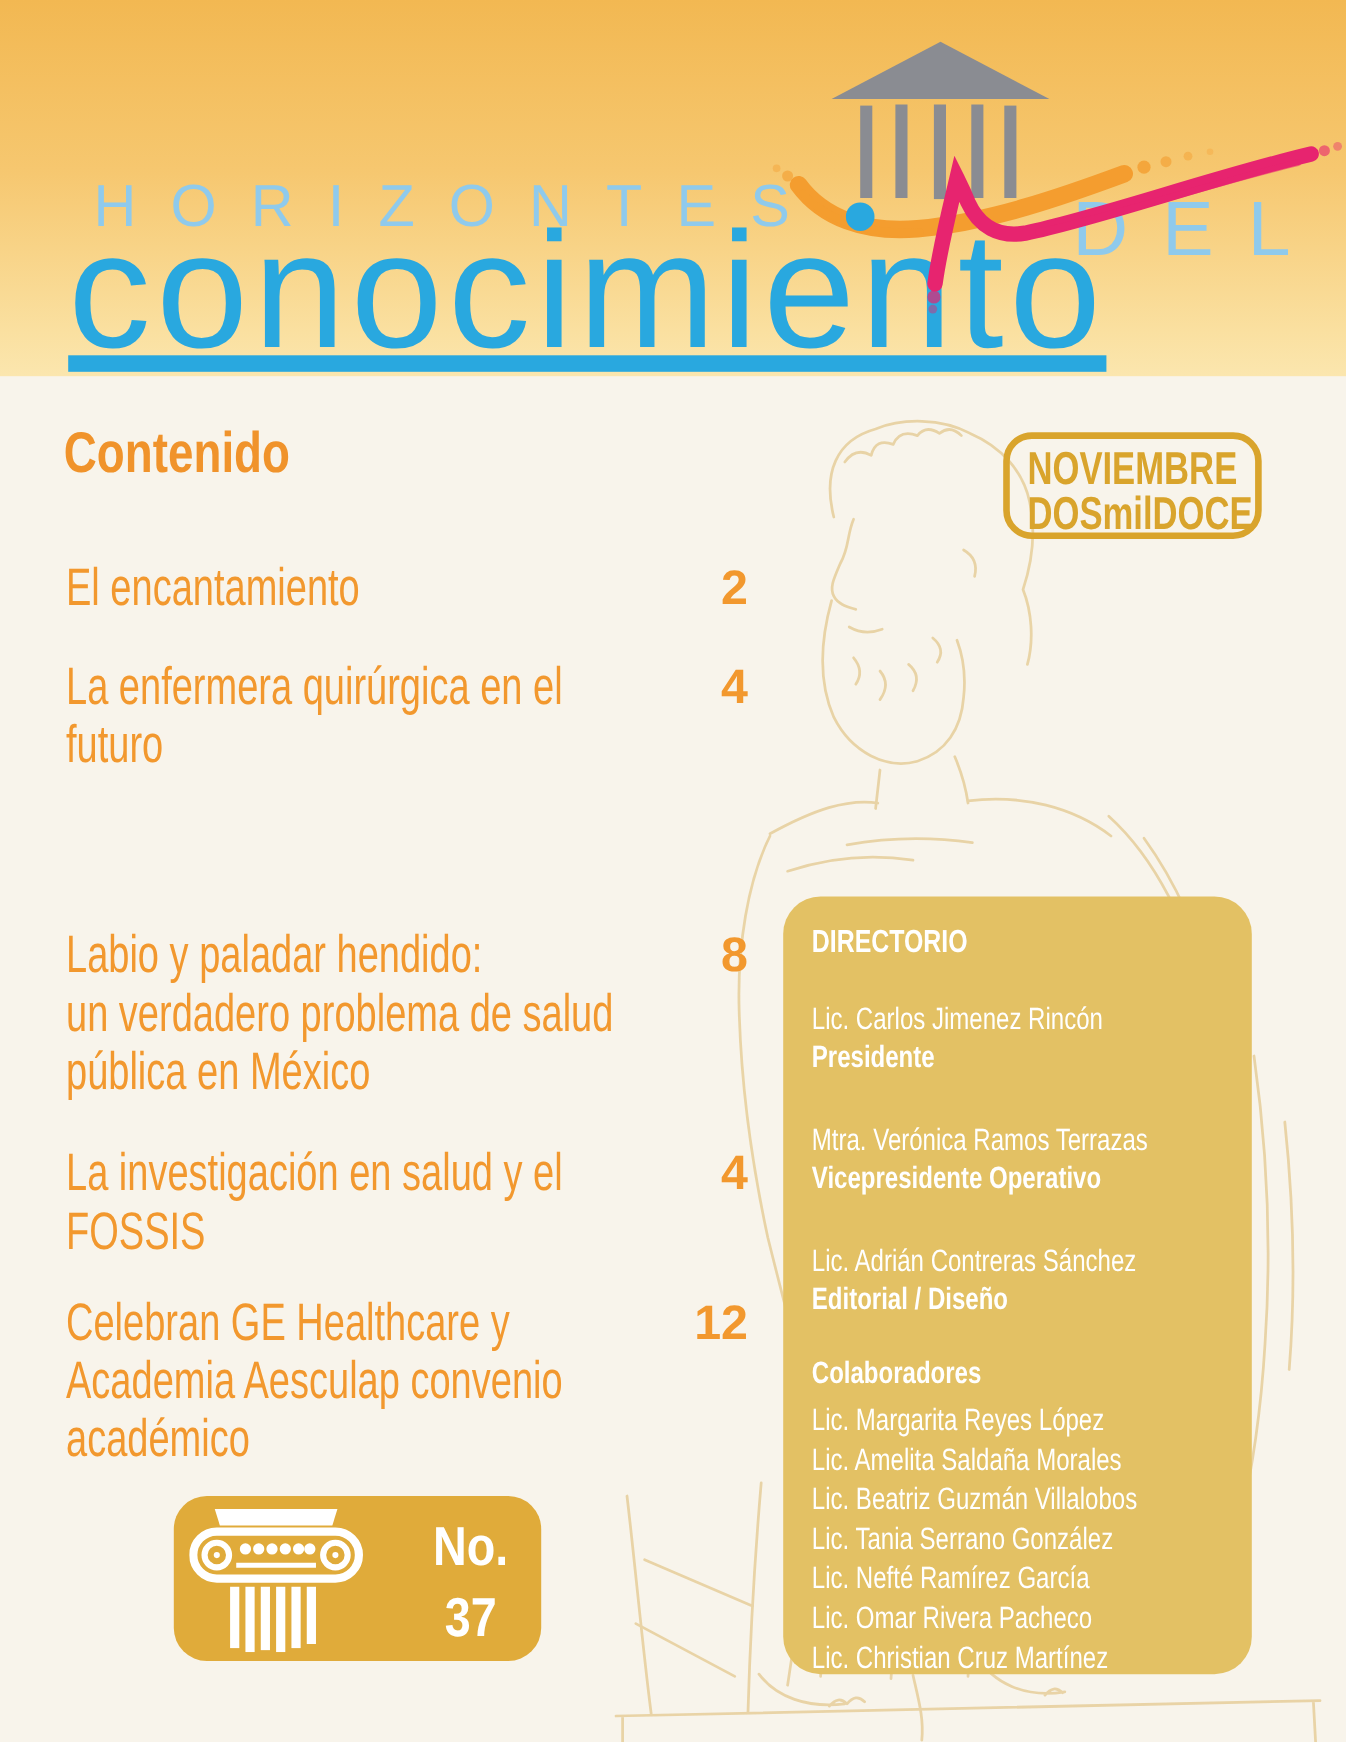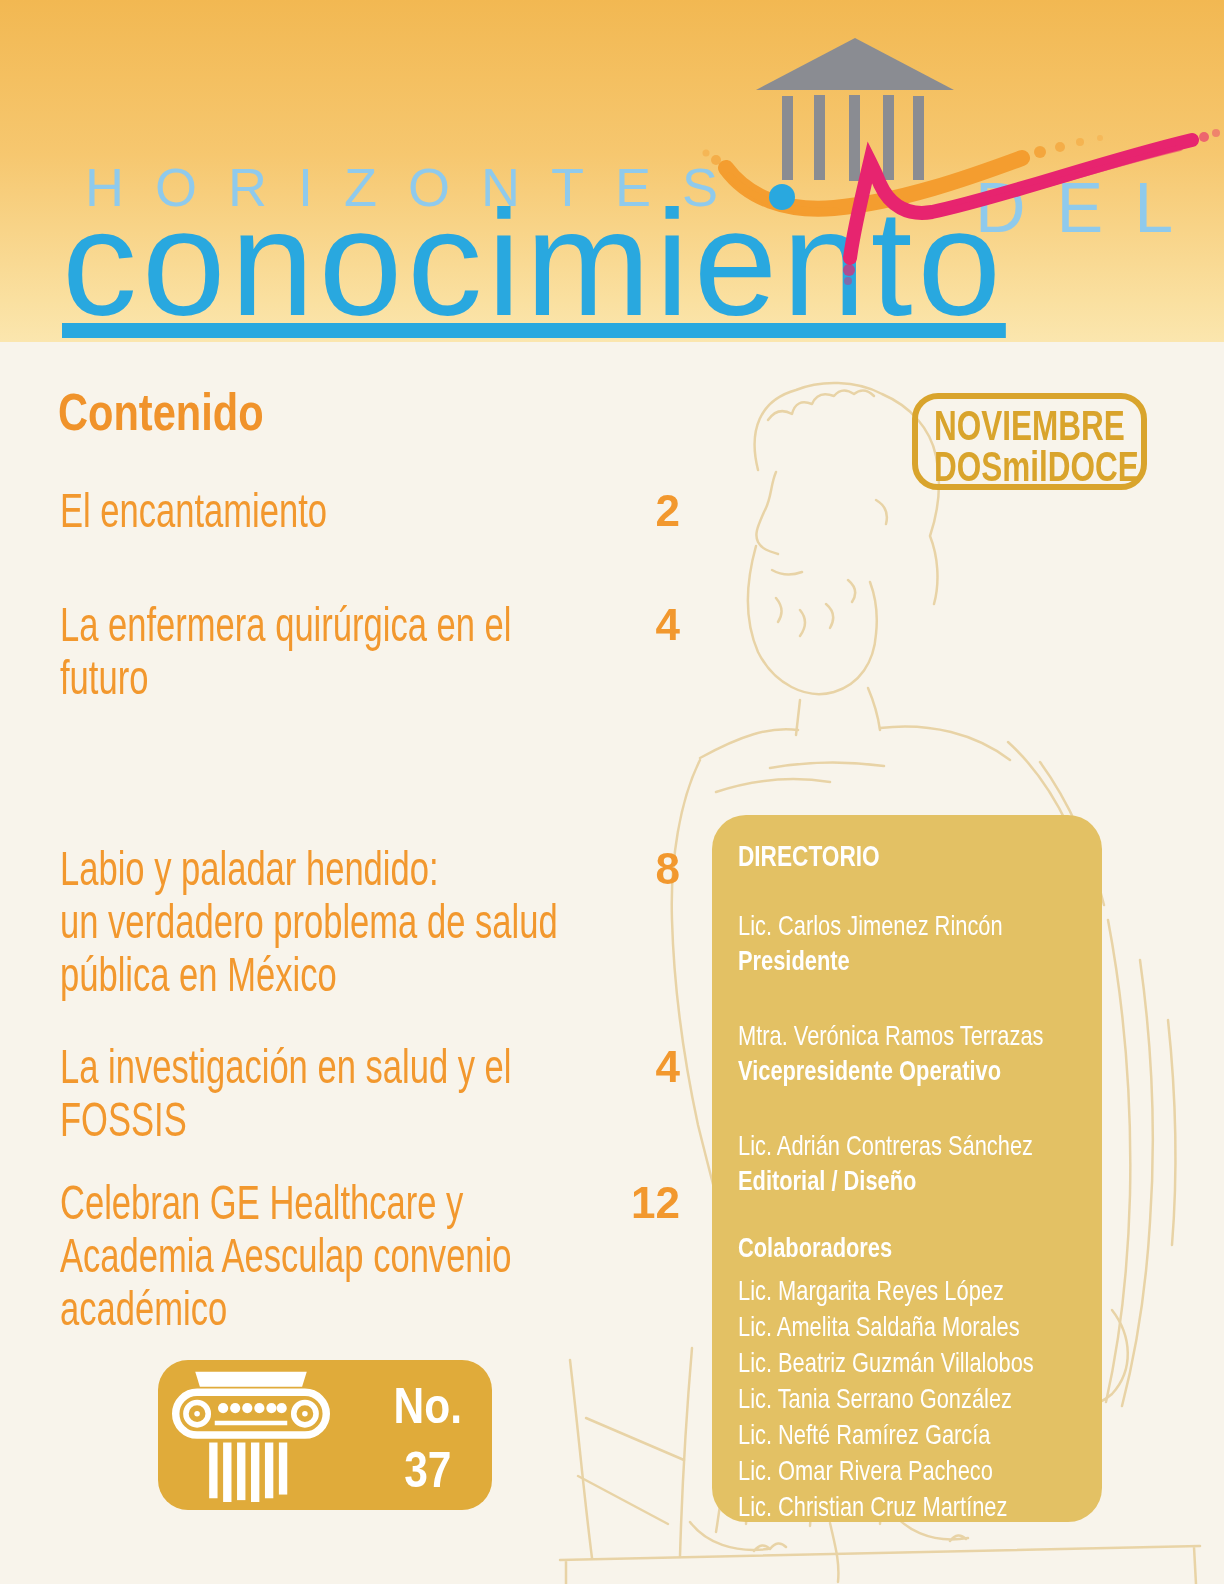--- a/index.html
+++ b/index.html
@@ -45,21 +45,21 @@
   }
   
   .date-badge{
     position:absolute;left:912px;top:393px;width:235px;height:97px;
     border:6px solid #D9A42C;border-radius:26px;box-sizing:border-box;
     color:#D9A42C;font-weight:bold;padding:6px 0 16px 16px;
   }
   .date-line{font-size:42px;line-height:41px;transform:scaleX(.75);transform-origin:0 0;white-space:nowrap;}
   
   .directory{
-    position:absolute;left:712px;top:815px;width:390px;height:707px;
+    position:absolute;left:712px;top:815px;width:426px;height:707px;
     background:#E3C164;border-radius:34px;box-sizing:border-box;
     padding:24px 0 0 26px;color:#fff;overflow:hidden;
   }
   .dir-inner{transform:scaleX(.78);transform-origin:0 0;width:470px;}
   .dir-heading{margin:0 0 36px 0;font-size:29px;font-weight:bold;line-height:34px;}
   .dir-group{margin-bottom:40px;}
   .dir-group.last{margin-bottom:30px;}
   .dir-name{font-size:28px;line-height:34px;}
   .dir-role{font-size:28px;font-weight:bold;line-height:36px;}
   .collab-heading{margin:0 0 6px 0;font-size:28px;font-weight:bold;line-height:38px;}
@@ -155,21 +155,21 @@
         <circle cx="1204" cy="137" r="5" opacity="0.6"></circle>
           <circle cx="1216" cy="133" r="4" opacity="0.4"></circle>
         <circle cx="849" cy="270" r="6" opacity="0.7"></circle>
           <circle cx="848" cy="281" r="4" opacity="0.45"></circle>
       </g>
     </svg>
   </header>
 
   <h1 class="contenido">Contenido</h1>
 
-  <div class="toc-item" style="top:484px">
+  <div class="toc-item" style="top:508px">
     <div class="toc-title">El encantamiento</div>
     <div class="toc-page">2</div>
   </div>
   <div class="toc-item" style="top:598px">
     <div class="toc-title">La enfermera quirúrgica en el
 futuro</div>
     <div class="toc-page">4</div>
   </div>
   <div class="toc-item" style="top:842px">
     <div class="toc-title">Labio y paladar hendido:

